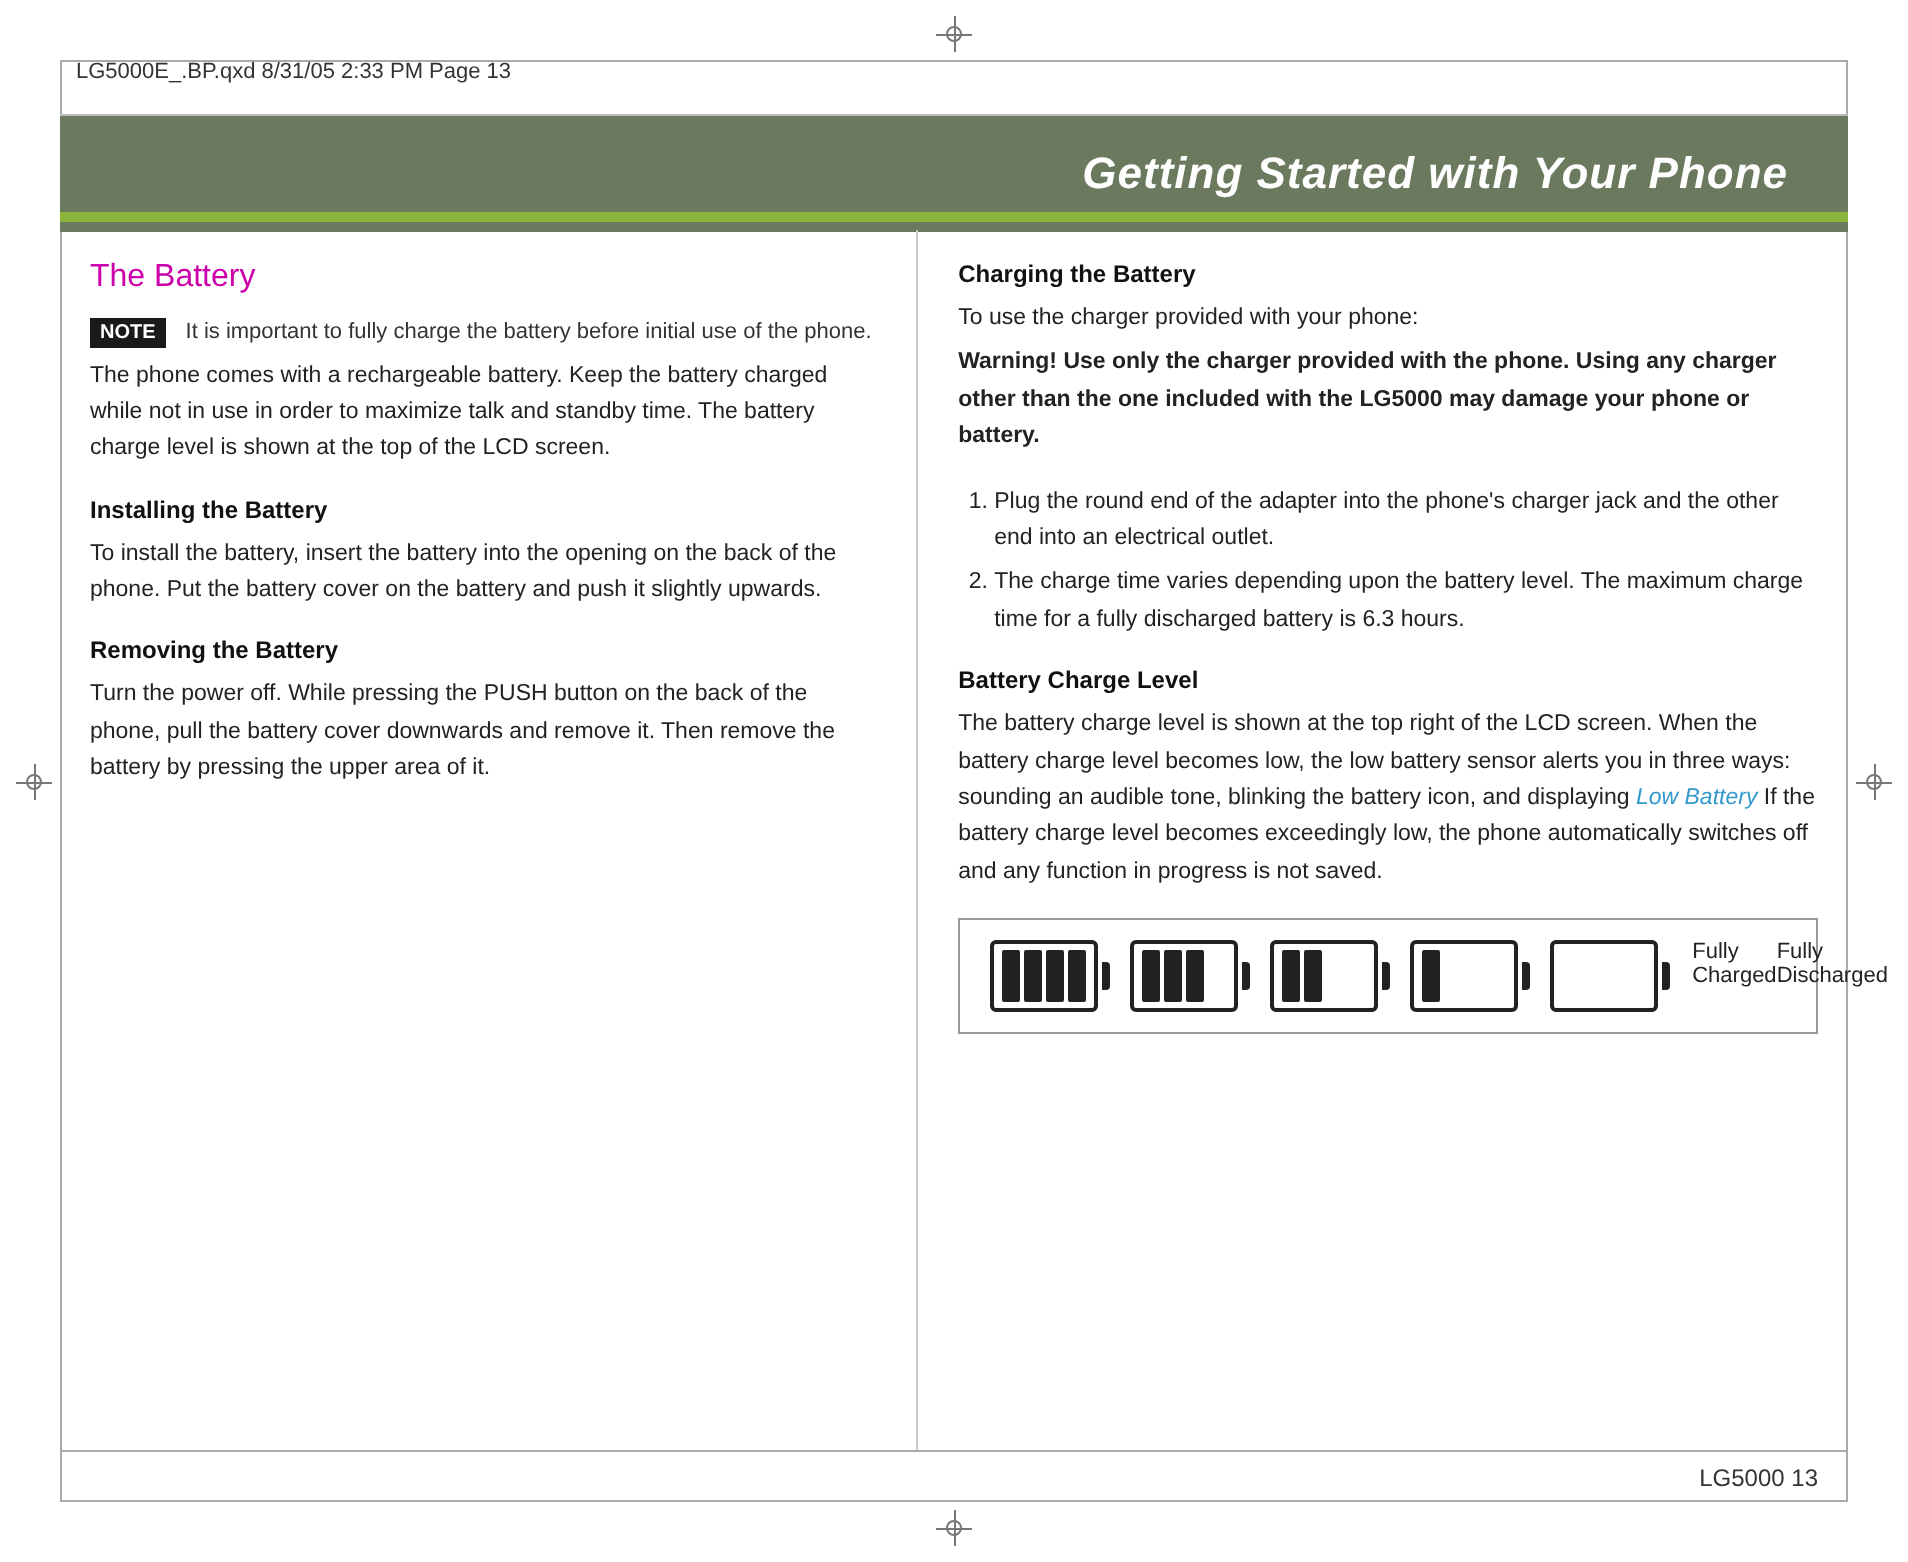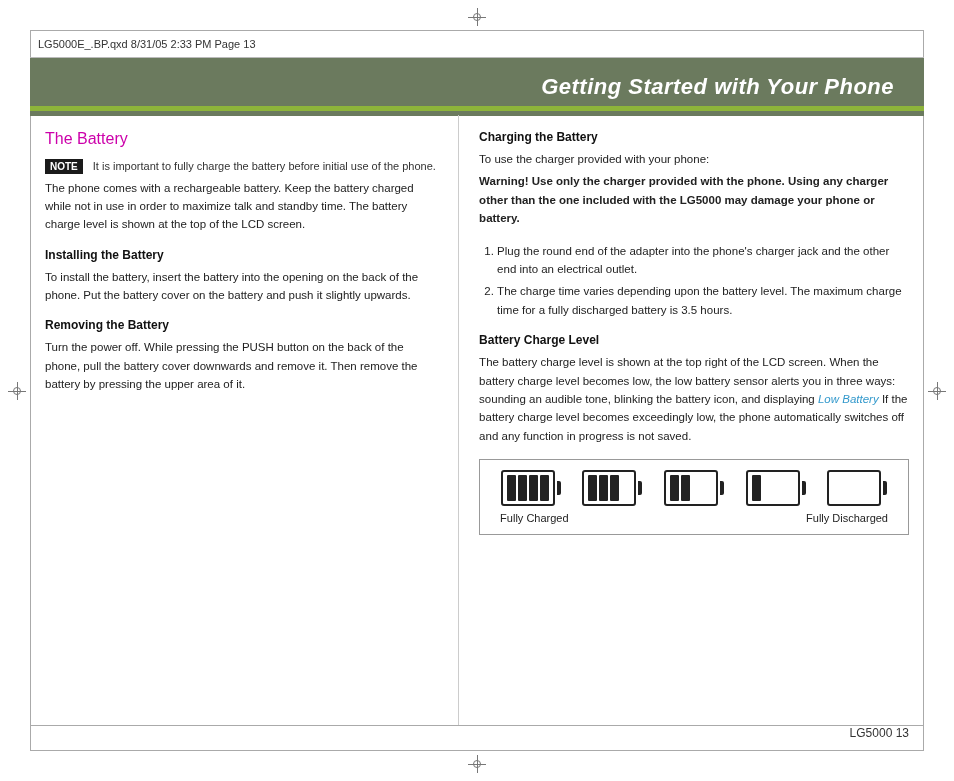--- a/index.html
+++ b/index.html
@@ -26,21 +26,20 @@
     }
 
     
     .file-info {
       position: absolute;
       top: 30px;
       left: 30px;
       right: 30px;
       height: 28px;
       display: flex;
-      align-items: center;
       padding: 0 8px;
       font-size: 11px;
       color: #333;
       border-bottom: 1px solid #bbb;
     }
 
     
     .header-band {
       position: absolute;
       top: 58px;
@@ -166,21 +165,20 @@
       color: #3399cc;
       font-style: italic;
     }
 
     
     .battery-icons-container {
       border: 1px solid #999;
       padding: 10px 15px;
       margin-top: 10px;
       display: flex;
-      flex-direction: column;
       gap: 6px;
     }
 
     .battery-icons-row {
       display: flex;
       align-items: center;
       justify-content: space-around;
       gap: 10px;
     }
 
@@ -229,21 +227,21 @@
 
     
     .footer {
       position: absolute;
       bottom: 30px;
       left: 30px;
       right: 30px;
       height: 26px;
       border-top: 1px solid #aaa;
       display: flex;
-      align-items: flex-start;
+      align-items: center;
       justify-content: flex-end;
       padding-right: 15px;
       font-size: 12px;
       color: #333;
     }
 
     .reg-mark-abs {
       position: absolute;
     }
 
@@ -331,21 +329,21 @@
   </div>
 
   <div class="right-col">
 
     <div class="sub-heading">Charging the Battery</div>
     <p class="body-text" style="margin-bottom:4px;">To use the charger provided with your phone:</p>
     <p class="body-text bold-warning">Warning! Use only the charger provided with the phone. Using any charger other than the one included with the LG5000 may damage your phone or battery.</p>
 
     <ol>
       <li>Plug the round end of the adapter into the phone's charger jack and the other end into an electrical outlet.</li>
-      <li>The charge time varies depending upon the battery level. The maximum charge time for a fully discharged battery is 3.5 hours.</li>
+      <li>The charge time varies depending upon the battery level. The maximum charge time for a fully discharged battery is 6.3 hours.</li>
     </ol>
 
     <div class="sub-heading">Battery Charge Level</div>
 
     <p class="body-text">
       <span>The battery charge level is shown at the top right of the LCD screen. When the battery charge level becomes low, the low battery sensor alerts you in three ways: sounding an audible tone, blinking the battery icon, and displaying</span>
       <span class="low-battery-link">Low  Battery</span>
       <span>If the battery charge level becomes exceedingly low, the phone automatically switches off and any function in progress is not saved.</span>
     </p>
 

